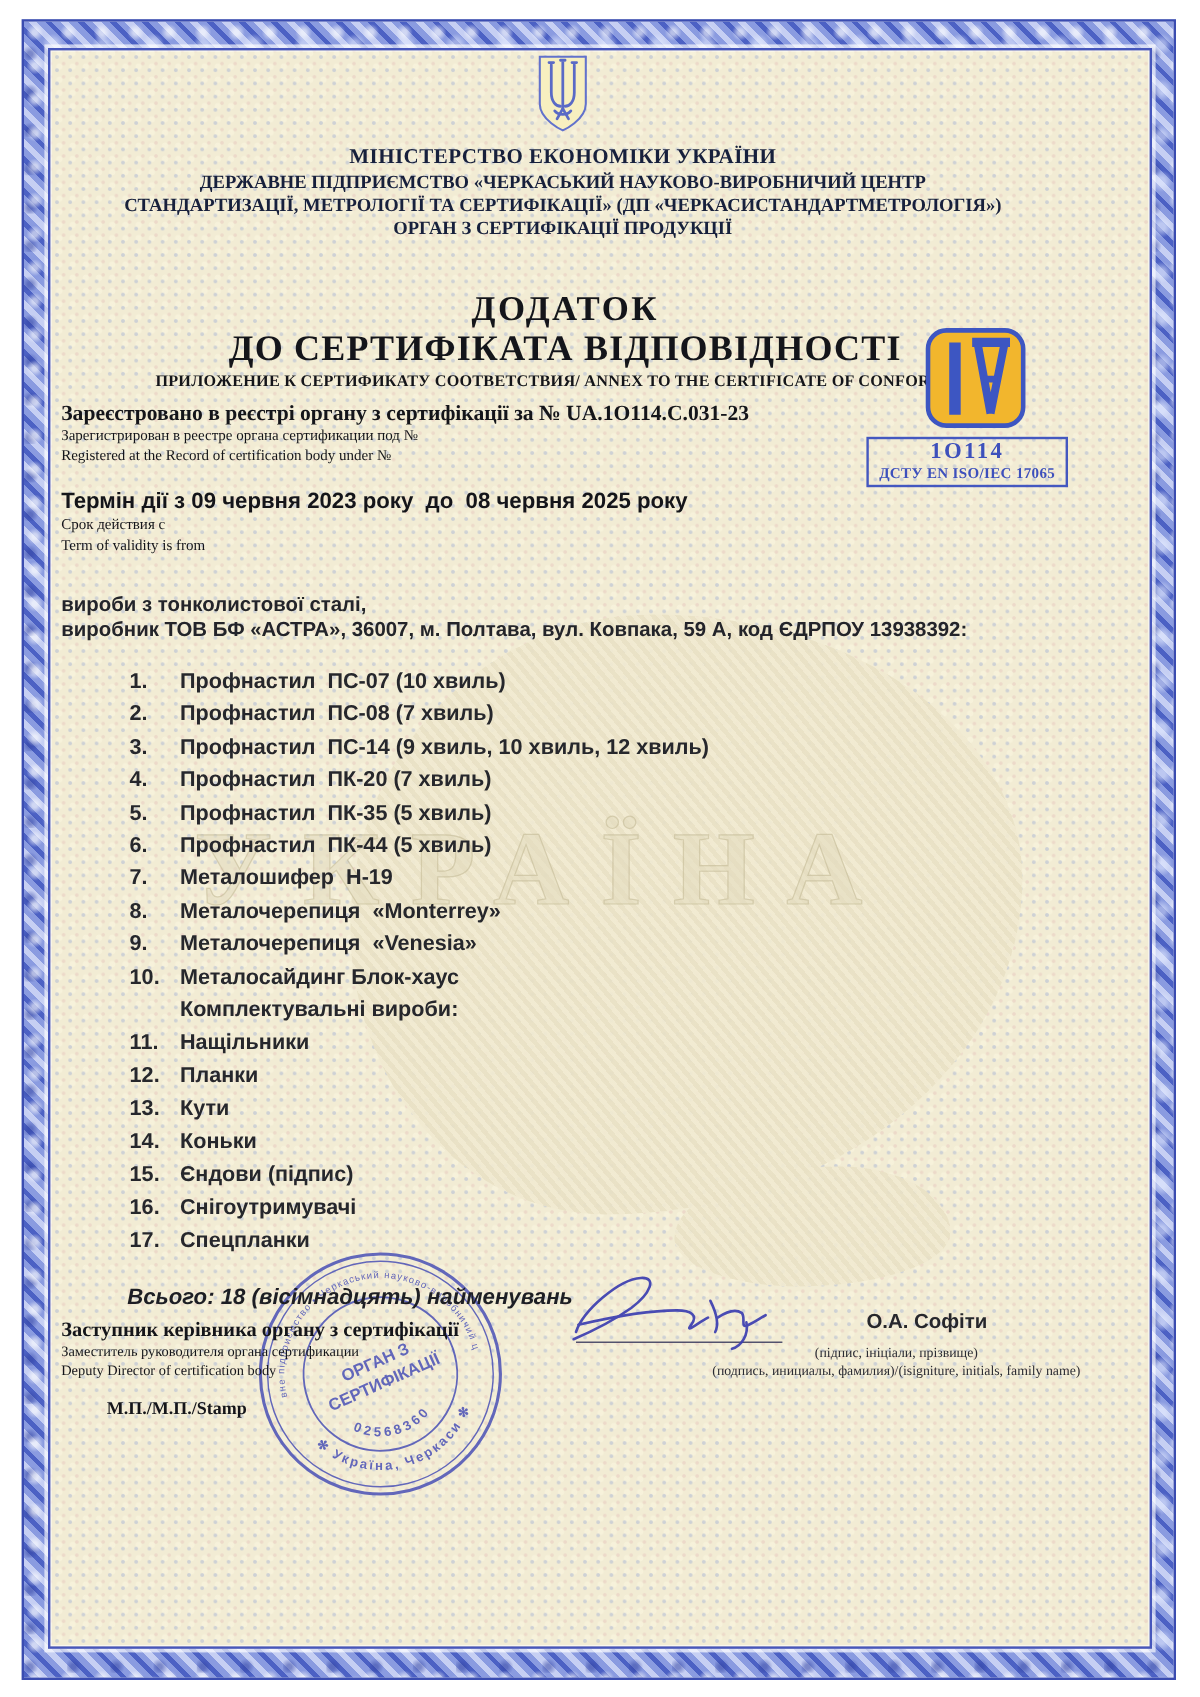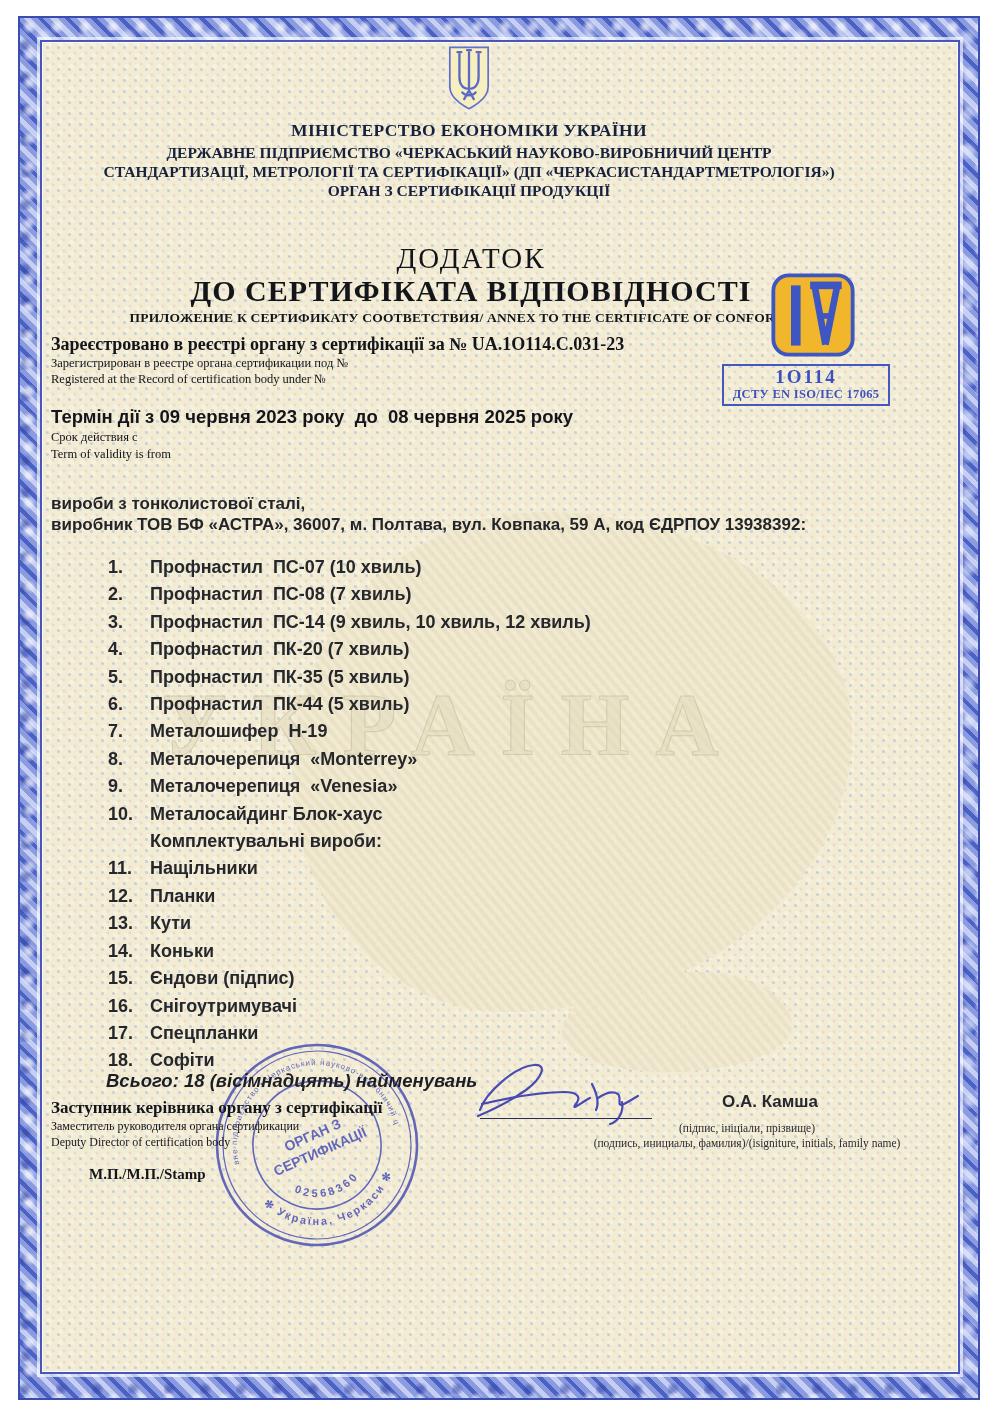--- a/index.html
+++ b/index.html
@@ -51,21 +51,21 @@
   }
   .z1 { z-index:1; }
   
   .header-block { left:0; top:78px; width:100%; padding-right:62px; box-sizing:border-box; text-align:center;
     color:#17203c; font-weight:bold; }
   .header-block .l1 { font-size:17.5px; letter-spacing:.4px; margin-bottom:2px; }
   .header-block .l2 { font-size:15.5px; line-height:19px; }
   .trident-wrap { left:0; top:2px; width:100%; padding-right:62px; box-sizing:border-box; text-align:center; }
   
   .title-block { left:0; top:200px; width:100%; padding-right:58px; box-sizing:border-box; text-align:center; color:#14151a; }
-  .title-block .t1 { font-size:29px; font-weight:normal; letter-spacing:2px; line-height:32px; }
+  .title-block .t1 { font-size:29px; font-weight:bold; letter-spacing:2px; line-height:32px; }
   .title-block .t2 { font-size:30px; font-weight:bold; letter-spacing:1px; line-height:33px; }
   .title-block .t3 { font-size:13.5px; font-weight:bold; margin-top:3px; letter-spacing:.2px; }
   
   .mark-logo { left:728px; top:230px; width:86px; height:86px; z-index:2; }
   .mark-box  { left:680px; top:322px; width:164px; height:38px; border:2px solid #4458c0; z-index:2;
     text-align:center; color:#3d50bc; font-weight:bold; }
   .mark-box .c1 { font-size:19px; letter-spacing:2px; line-height:20px; margin-top:1px; }
   .mark-box .c2 { font-size:12.5px; line-height:14px; letter-spacing:.3px; }
   
   .reg-block { left:9px; top:292px; color:#14151a; }
@@ -199,21 +199,20 @@
       <div class="row"><span class="num">13.</span><span>Кути</span></div>
 
       <div class="row"><span class="num">14.</span><span>Коньки</span></div>
 
       <div class="row"><span class="num">15.</span><span>Єндови (підпис)</span></div>
 
       <div class="row"><span class="num">16.</span><span>Снігоутримувачі</span></div>
 
       <div class="row"><span class="num">17.</span><span>Спецпланки</span></div>
 
-      <div class="row"><span class="num">18.</span><span>Софіти</span></div>
     </div>
 
     <div class="abs total-line">Всього: 18 (вісімнадцять) найменувань</div>
 
     <div class="abs stamp-wrap">
       <svg width="226" height="226" viewBox="0 0 226 226">
         <defs>
           <path id="arcTop" d="M -80 0 A 80 80 0 0 1 80 0"></path>
           <path id="arcBot" d="M -80 0 A 80 80 0 0 0 80 0"></path>
           <path id="arcNum" d="M -52 0 A 52 52 0 0 0 52 0"></path>
@@ -253,18 +252,18 @@
       <svg width="185" height="68" viewBox="0 0 185 68">
         <g fill="none" stroke="#3b3db0" stroke-width="2.2" stroke-linecap="round" opacity="0.92">
           <path d="M8 52 C 14 34, 44 8, 62 7 C 76 6, 70 20, 54 32 C 40 42, 20 52, 6 58"></path>
           <path d="M10 46 C 36 40, 66 34, 92 34 C 104 34, 110 38, 104 46 C 98 54, 110 44, 118 40"></path>
           <path d="M120 26 C 124 34, 128 44, 124 52"></path>
           <path d="M126 40 C 132 36, 140 32, 146 36 C 150 40, 144 50, 152 46 C 158 43, 162 40, 166 38"></path>
           <path d="M150 44 C 152 54, 146 64, 138 66"></path>
         </g>
       </svg>
     </div>
-    <div class="abs signer-name">О.А. Камша</div>
+    <div class="abs signer-name">О.А. Софіти</div>
     <div class="abs sig-cap1">(підпис, ініціали, прізвище)</div>
     <div class="abs sig-cap2">(подпись, инициалы, фамилия)/(isigniture, initials, family name)</div>
 
   </div>
 </div>
 
 </body></html>

